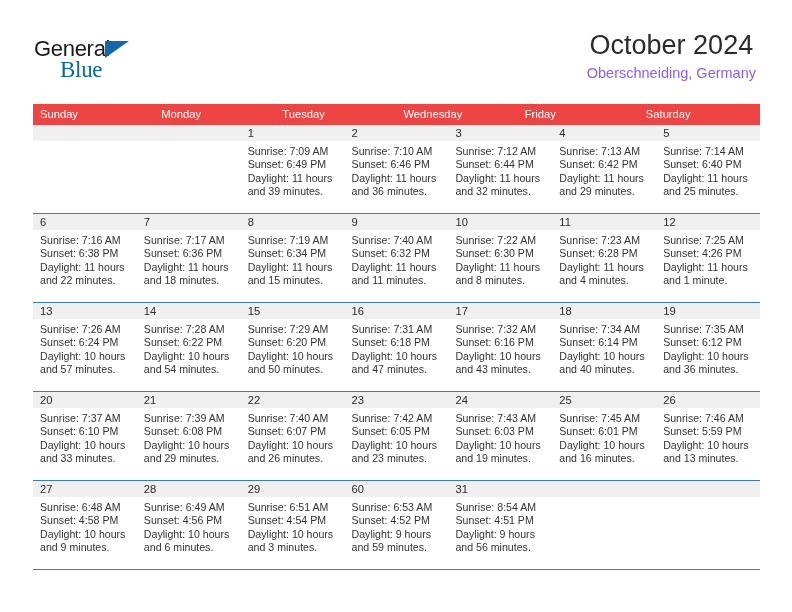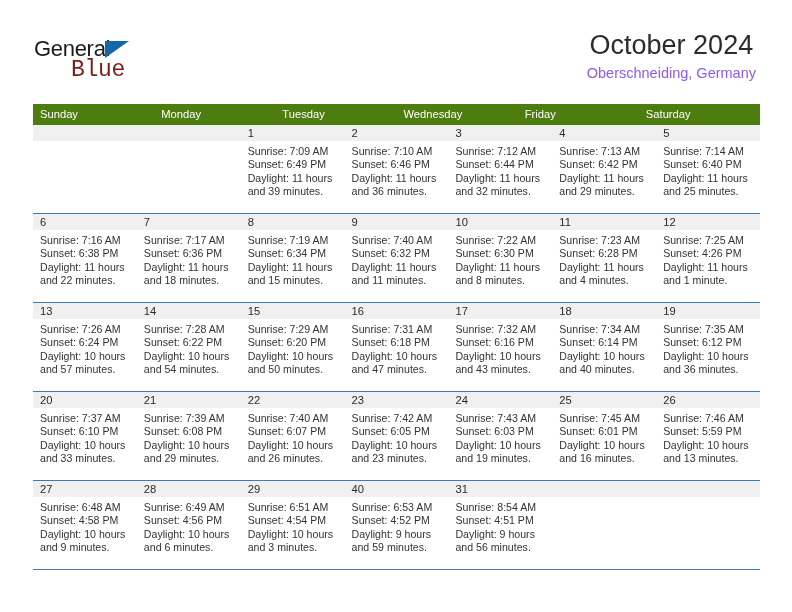--- a/index.html
+++ b/index.html
@@ -50,26 +50,26 @@
     position: absolute;
     left: 71px;
     top: 5px;
     width: 0;
     height: 0;
     border-left: 24px solid #1368ab;
     border-bottom: 17px solid transparent;
   }
   .logo-blue {
     position: absolute;
-    left: 37px;
+    left: 26px;
     top: 21px;
     font-size: 23px;
-    color: #7f1d1d;
+    color: #0369a1;
     letter-spacing: -0.3px;
-    font-family: Liberation Mono, monospace;
+    font-family: Liberation Serif, serif;
   }
   .title-block {
     position: absolute;
     right: 36px;
     top: 28px;
     text-align: center;
   }
   .cal-title {
     font-size: 27px;
     color: #2b2b2b;
@@ -88,21 +88,21 @@
   
   .calendar {
     position: absolute;
     left: 33px;
     top: 104px;
     width: 727px;
   }
   .weekdays {
     display: flex;
     width: 100%;
-    background: #4d7c0f;
+    background: #ef4444;
   }
   .weekday {
     flex: 1 1 0;
     box-sizing: border-box;
     height: 21px;
     line-height: 21px;
     padding-left: 7px;
     font-size: 11.2px;
     color: #ffffff;
     overflow: hidden;
@@ -448,21 +448,21 @@
           <div class="day">
             <div class="day-num-strip">29</div>
             <div class="day-info">
               <div>Sunrise: 6:51 AM</div>
               <div>Sunset: 4:54 PM</div>
               <div>Daylight: 10 hours</div>
               <div>and 3 minutes.</div>
             </div>
           </div>
           <div class="day">
-            <div class="day-num-strip">40</div>
+            <div class="day-num-strip">60</div>
             <div class="day-info">
               <div>Sunrise: 6:53 AM</div>
               <div>Sunset: 4:52 PM</div>
               <div>Daylight: 9 hours</div>
               <div>and 59 minutes.</div>
             </div>
           </div>
           <div class="day">
             <div class="day-num-strip">31</div>
             <div class="day-info">

